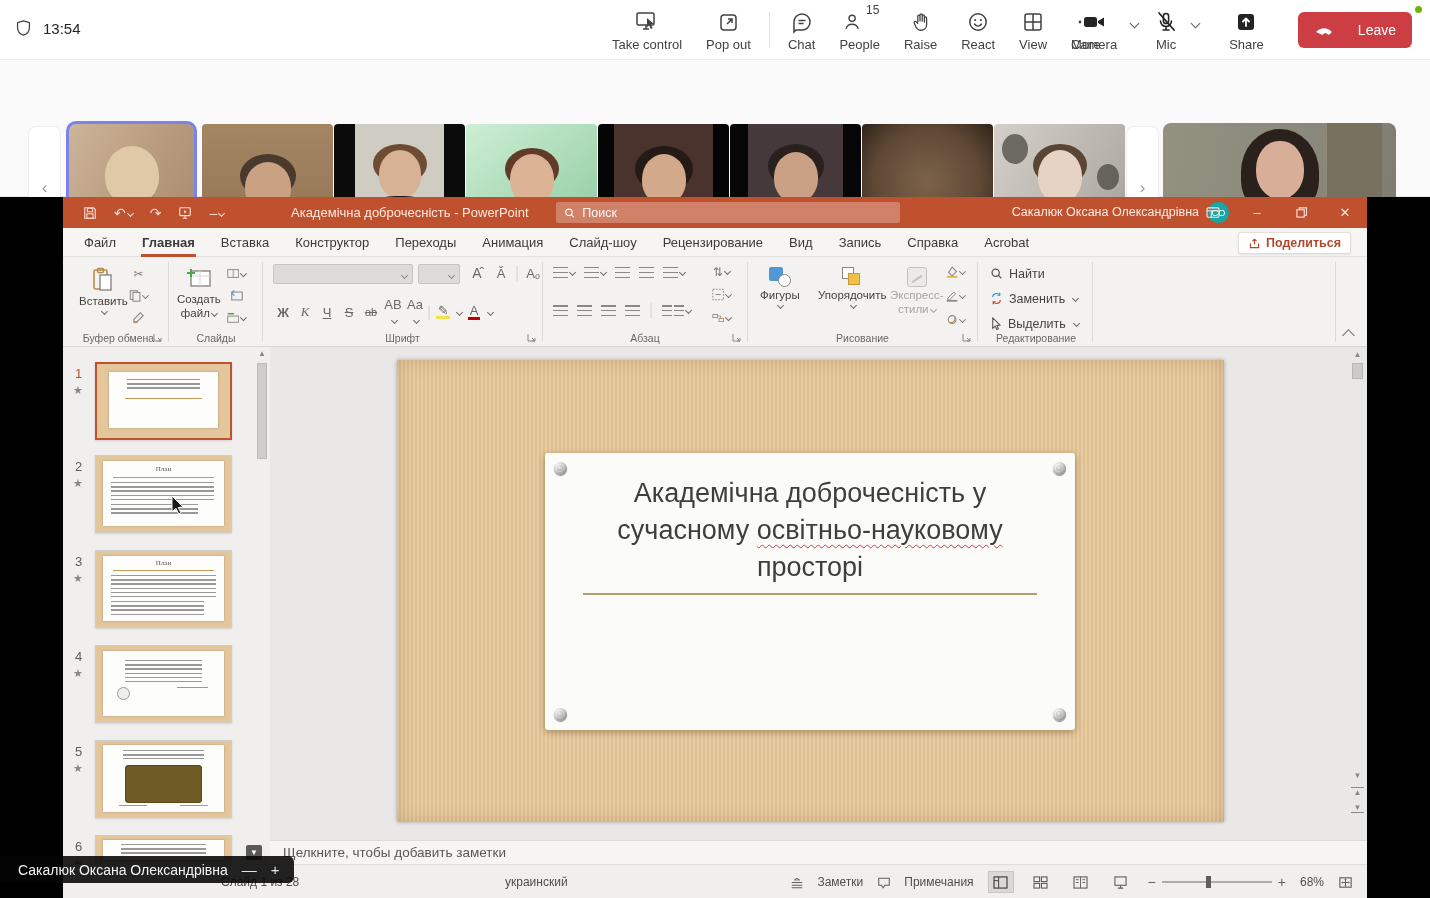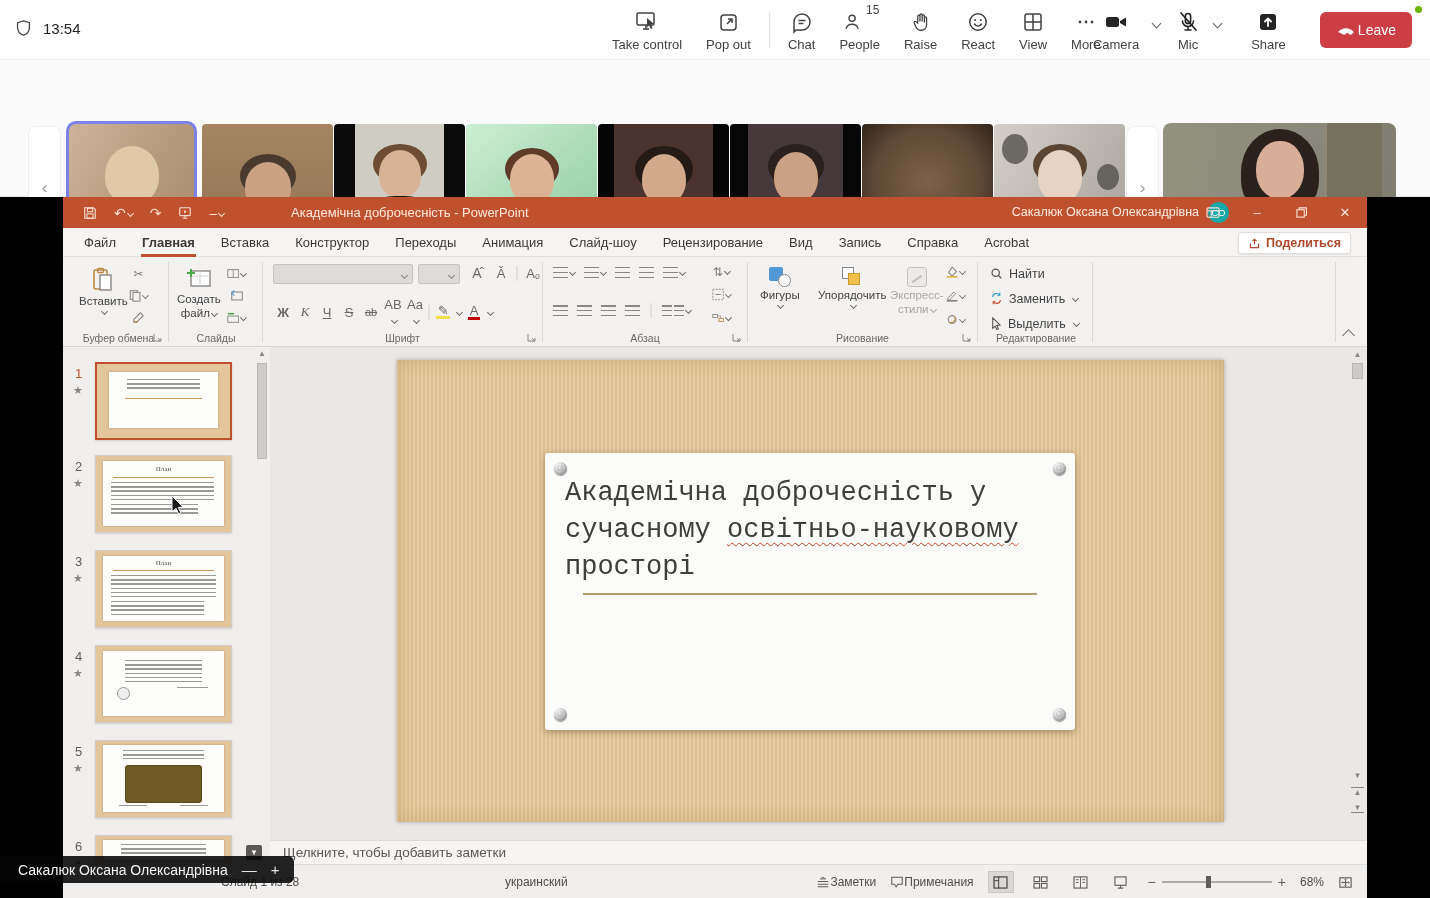--- a/index.html
+++ b/index.html
@@ -13,21 +13,21 @@
     color:#242424; font-size:15px; }
   .tb-center { position:absolute; left:600px; top:6px; display:flex; align-items:flex-start; }
   .tb-btn { display:flex; flex-direction:column; align-items:center; gap:3px; padding:4px 12px;
     color:#424242; font-size:13px; cursor:default; }
   .tb-btn svg { display:block; }
   .tb-sep { width:1px; height:36px; background:#e1e1e1; margin:6px 6px 0; }
   .tb-right { position:absolute; right:18px; top:6px; display:flex; align-items:flex-start; }
   .chev-s { width:7px; height:7px; border-right:1.6px solid #616161; border-bottom:1.6px solid #616161;
     transform:rotate(45deg); display:inline-block; margin:14px 4px 0 2px; }
   .leave-btn { margin:6px 0 0 22px; background:#cc3e44; color:#fff; border:none; border-radius:6px;
-    height:36px; padding:0 16px; font-size:14px; display:flex; align-items:center; gap:2px; }
+    height:36px; padding:0 16px; font-size:14px; display:flex; align-items:center; gap:24px; }
   .presence-dot { position:absolute; right:8px; top:6px; width:7px; height:7px; border-radius:50%; background:#6bb700; }
   .badge-count { font-size:12px; color:#424242; position:relative; top:-7px; left:2px; }
 
   
   .filmstrip { position:absolute; left:0; top:60px; width:1430px; height:137px; background:#fafafa;
     border-bottom:1px solid #e6e6e6; }
   .nav-btn { position:absolute; top:66px; width:33px; height:124px; background:#fff; border:1px solid #eee;
     border-radius:8px; color:#9a9a9a; font-size:17px; display:flex; align-items:center; justify-content:center; }
   .nav-left { left:28px; }
   .nav-right { left:1126px; }
@@ -180,38 +180,38 @@
   .canvas { position:absolute; left:127px; top:13px; width:827px; height:462px;
     background:repeating-linear-gradient(90deg,#e8cda3 0 2px,#ddc093 2px 4px);
     box-shadow:inset 0 0 18px rgba(140,100,40,.28), 0 0 4px rgba(0,0,0,.3); }
   .card { position:absolute; left:148px; top:93px; width:530px; height:277px; background:#fbfbfa;
     border-radius:3px; box-shadow:0 2px 7px rgba(90,60,20,.45); }
   .screw { position:absolute; width:13px; height:13px; border-radius:50%;
     background:radial-gradient(circle at 35% 32%,#ffffff,#d2d2d2 40%,#8e8e8e 75%,#6f6f6f);
     box-shadow:0 1px 1px rgba(0,0,0,.4); }
   .screw::after { content:""; position:absolute; left:3px; top:3px; width:6px; height:6px; border-radius:50%;
     background:radial-gradient(circle at 40% 35%,#efefef,#9c9c9c); }
-  .slide-title { position:absolute; left:20px; right:20px; top:22px; 
-    font-family:Liberation Mono, monospace; font-size:27px; line-height:37px; color:#3f3e3c; }
+  .slide-title { position:absolute; left:20px; right:20px; top:22px; text-align:center;
+    font-family:Liberation Sans, sans-serif; font-size:27px; line-height:37px; color:#3f3e3c; }
   .misword { text-decoration:underline wavy #d23f2f 1px; text-underline-offset:5px; }
   .slide-rule { position:absolute; left:38px; right:38px; top:140px; height:1.5px; background:#b49d6b; }
   .vscroll { position:absolute; right:3px; top:3px; width:13px; height:487px; }
   .vscroll .tk { position:absolute; left:1px; top:13px; width:11px; height:16px; background:#cdcbc9; border:1px solid #b8b6b4; }
   .nav2 { position:absolute; right:3px; width:13px; text-align:center; color:#8a8886; font-size:8px; }
 
   
   .notesbar { position:absolute; left:207px; top:643px; width:1097px; height:24px; background:#f6f5f4;
     border-top:1px solid #dddbd9;text-align:center; }
   .notesbar .ph { position:absolute; left:13px; top:4px; font-size:13.5px; color:#5a5856; }
   .statusbar { position:absolute; left:0; top:667px; width:1304px; height:34px; background:#f1efed;
     border-top:1px solid #ddd; font-size:12px; color:#514f4d; }
   .st-left1 { position:absolute; left:140px; top:10px;margin-left:18px; }
   .st-left2 { position:absolute; left:442px; top:10px; }
   .st-right { position:absolute; right:14px; top:0; height:34px; display:flex; align-items:center; gap:14px; }
-  .st-item { display:flex; align-items:center; gap:0; }
+  .st-item { display:flex; align-items:flex-end; gap:13px; }
   .viewbox { width:26px; height:22px; display:flex; align-items:center; justify-content:center; }
   .viewbox.active { background:#dbd9d7; border:1px solid #c9c7c5; }
   .zoom-slider { display:flex; align-items:center; gap:6px; }
   .ztrack { position:relative; width:110px; height:1.5px; background:#aeacaa; }
   .zthumb { position:absolute; left:44px; top:-5px; width:5px; height:12px; background:#605e5c; }
   .zsign { font-size:14px; color:#605e5c; }
 
   
   .share-pill { position:absolute; left:0; top:659px; height:27px; background:rgba(5,5,5,.88);
     border-radius:0 6px 6px 0; display:flex; align-items:center; gap:14px; padding:0 14px 0 18px;
@@ -461,20 +461,27 @@
       <span>↶<span class="chev-r" style="border-color:#f6ddd2;"></span></span>
       <span>↷</span>
       <svg width="14" height="14" viewBox="0 0 16 16">
             <rect x="2" y="2" width="12" height="9" rx="1" fill="none" stroke="#f6ddd2" stroke-width="1.3"></rect>
             <path d="M8 11v3M5.5 14h5" stroke="#f6ddd2" stroke-width="1.2"></path>
             <path d="M7 4.5l3 2-3 2z" fill="#f6ddd2"></path>
           </svg>
       <span>‒<span class="chev-r" style="border-color:#f6ddd2;"></span></span>
     </div>
     <div class="ppt-title">Академічна доброчесність  -  PowerPoint</div>
+    <div class="ppt-search">
+      <svg width="12" height="12" viewBox="0 0 16 16">
+            <circle cx="7" cy="7" r="4.5" fill="none" stroke="#fff" stroke-width="1.5"></circle>
+            <path d="M10.5 10.5L14 14" stroke="#fff" stroke-width="1.5"></path>
+          </svg>
+      <input type="text" placeholder="Поиск" style="">
+    </div>
     <div class="tb-user">Сакалюк Оксана Олександрівна</div>
     <div class="tb-avatar">СО</div>
     <div class="caption-btns">
       <div class="cap">
         <svg width="14" height="12" viewBox="0 0 16 14">
               <rect x="1" y="1" width="14" height="11" rx="1.5" fill="none" stroke="#fbe4da" stroke-width="1.3"></rect>
               <path d="M1 4.5h14M6 4.5V12" stroke="#fbe4da" stroke-width="1.2"></path>
             </svg>
       </div>
       <div class="cap">–</div>

